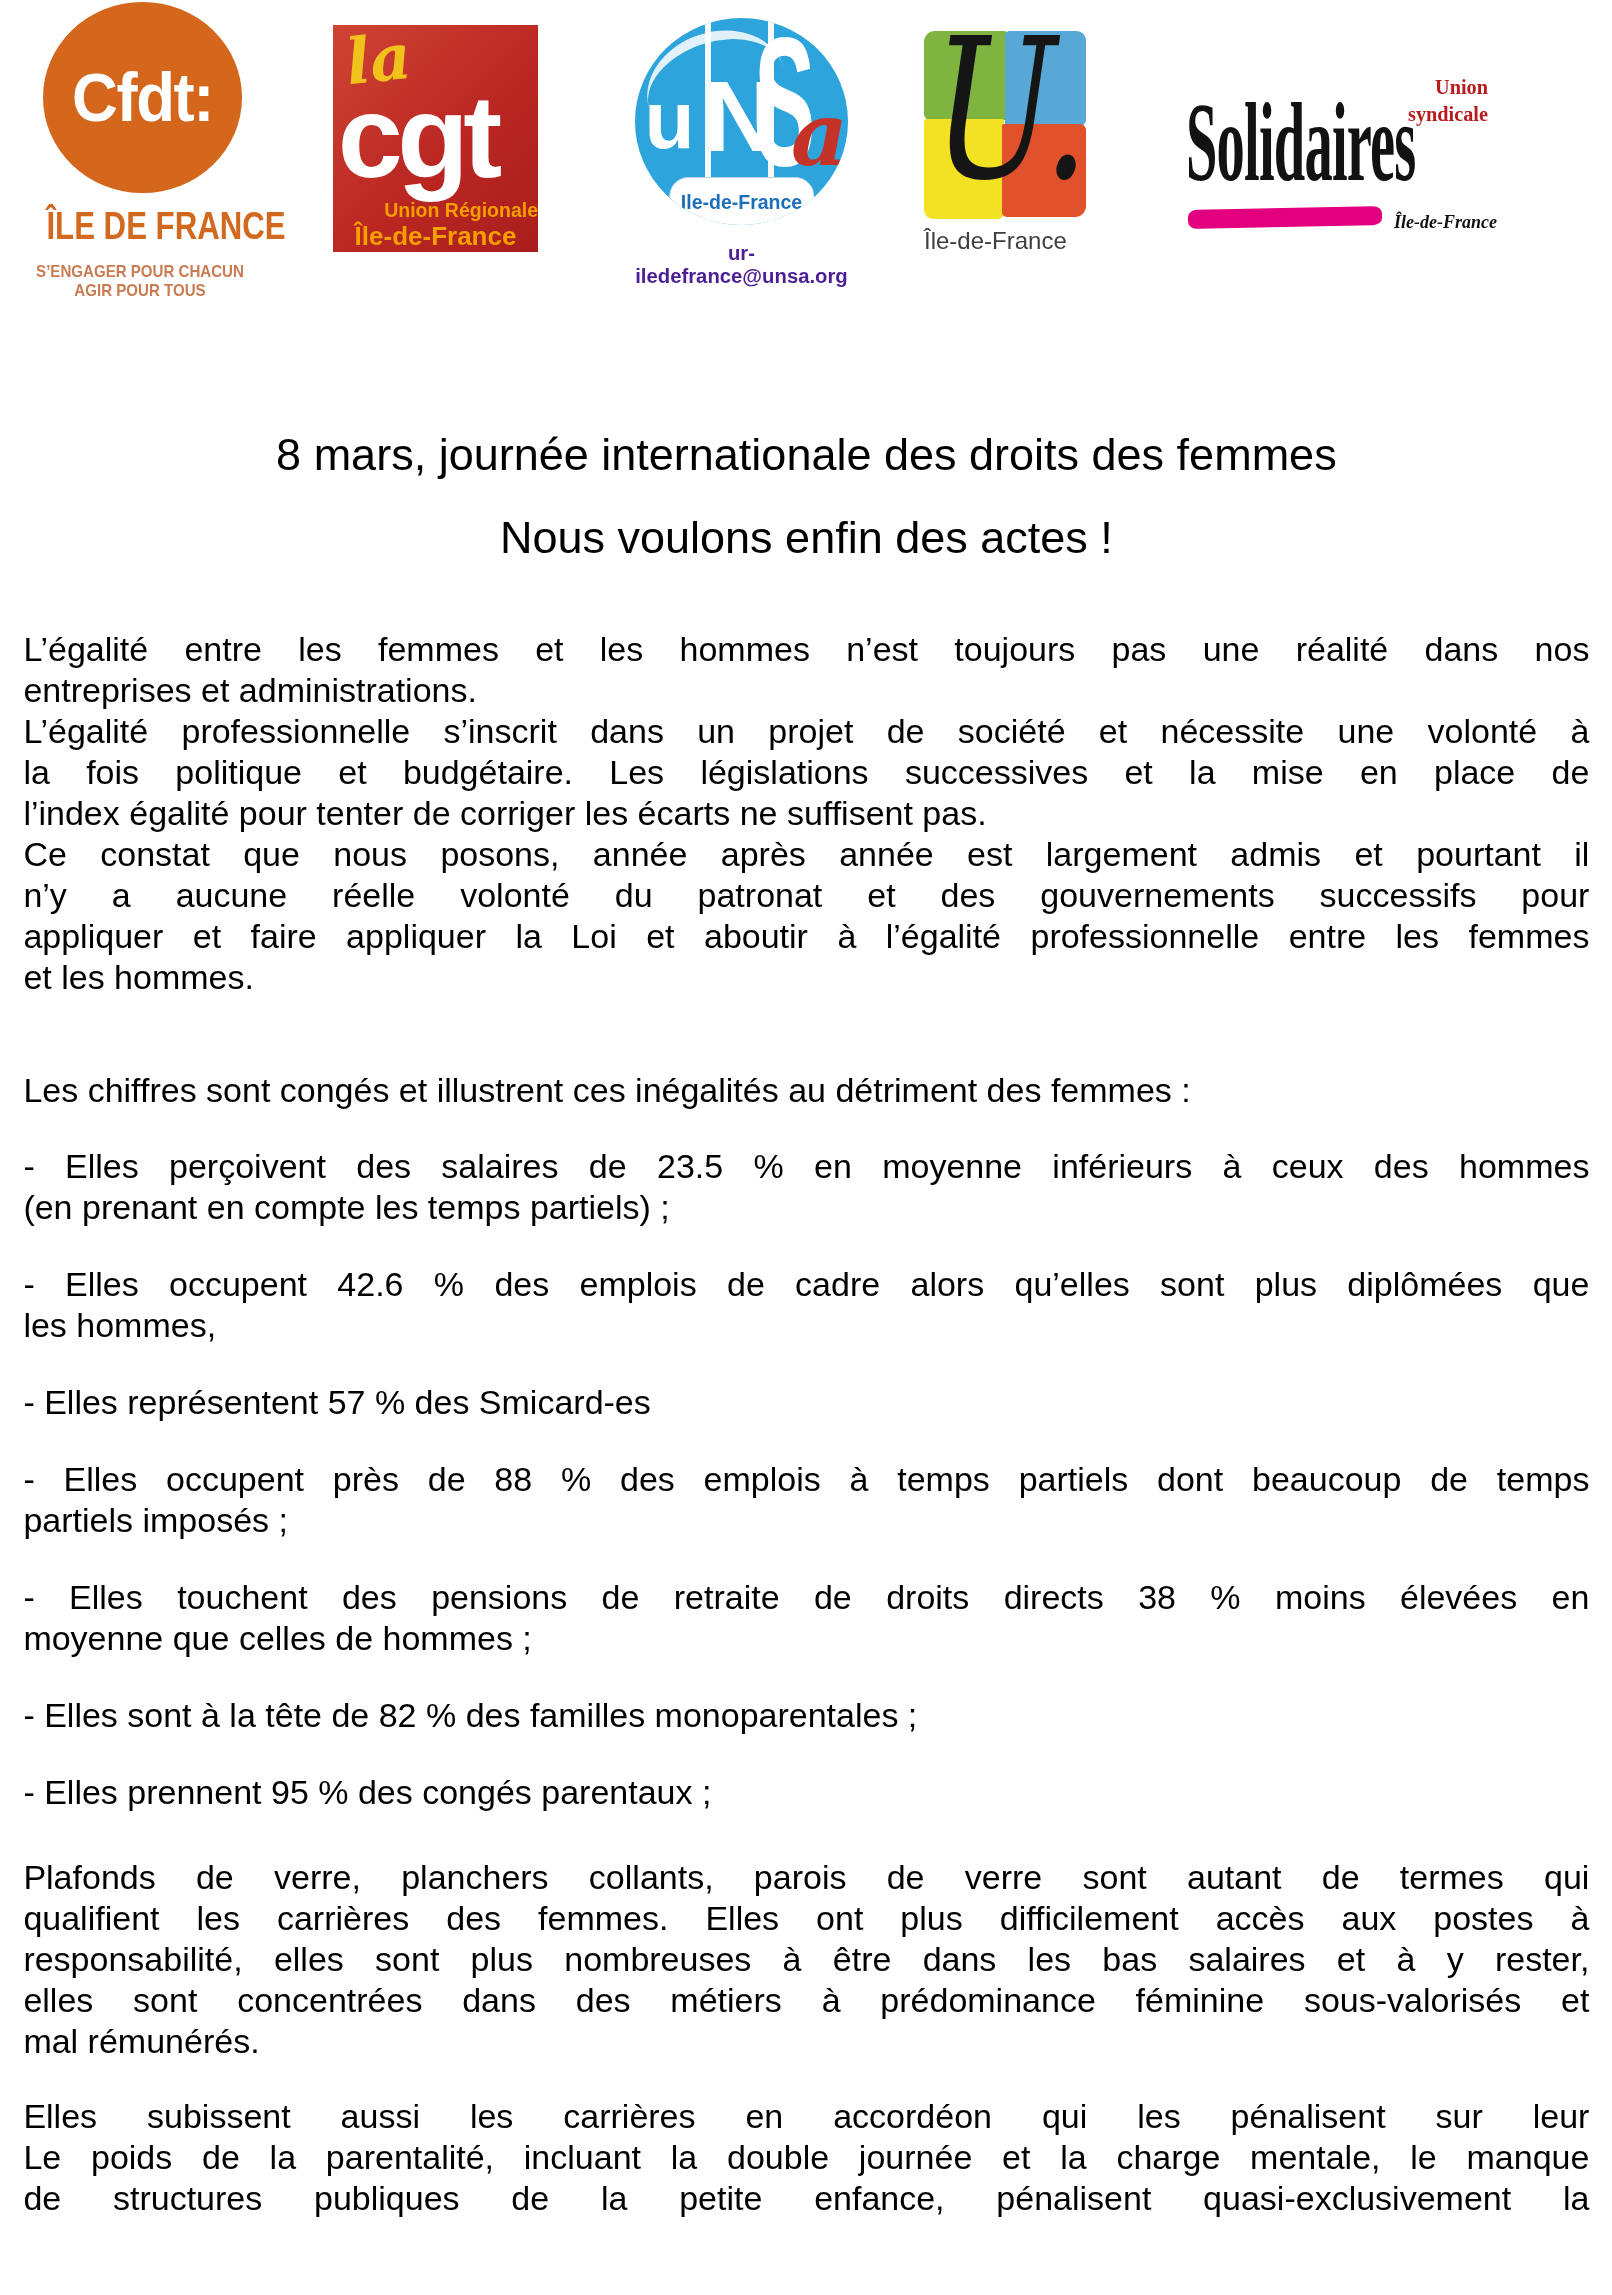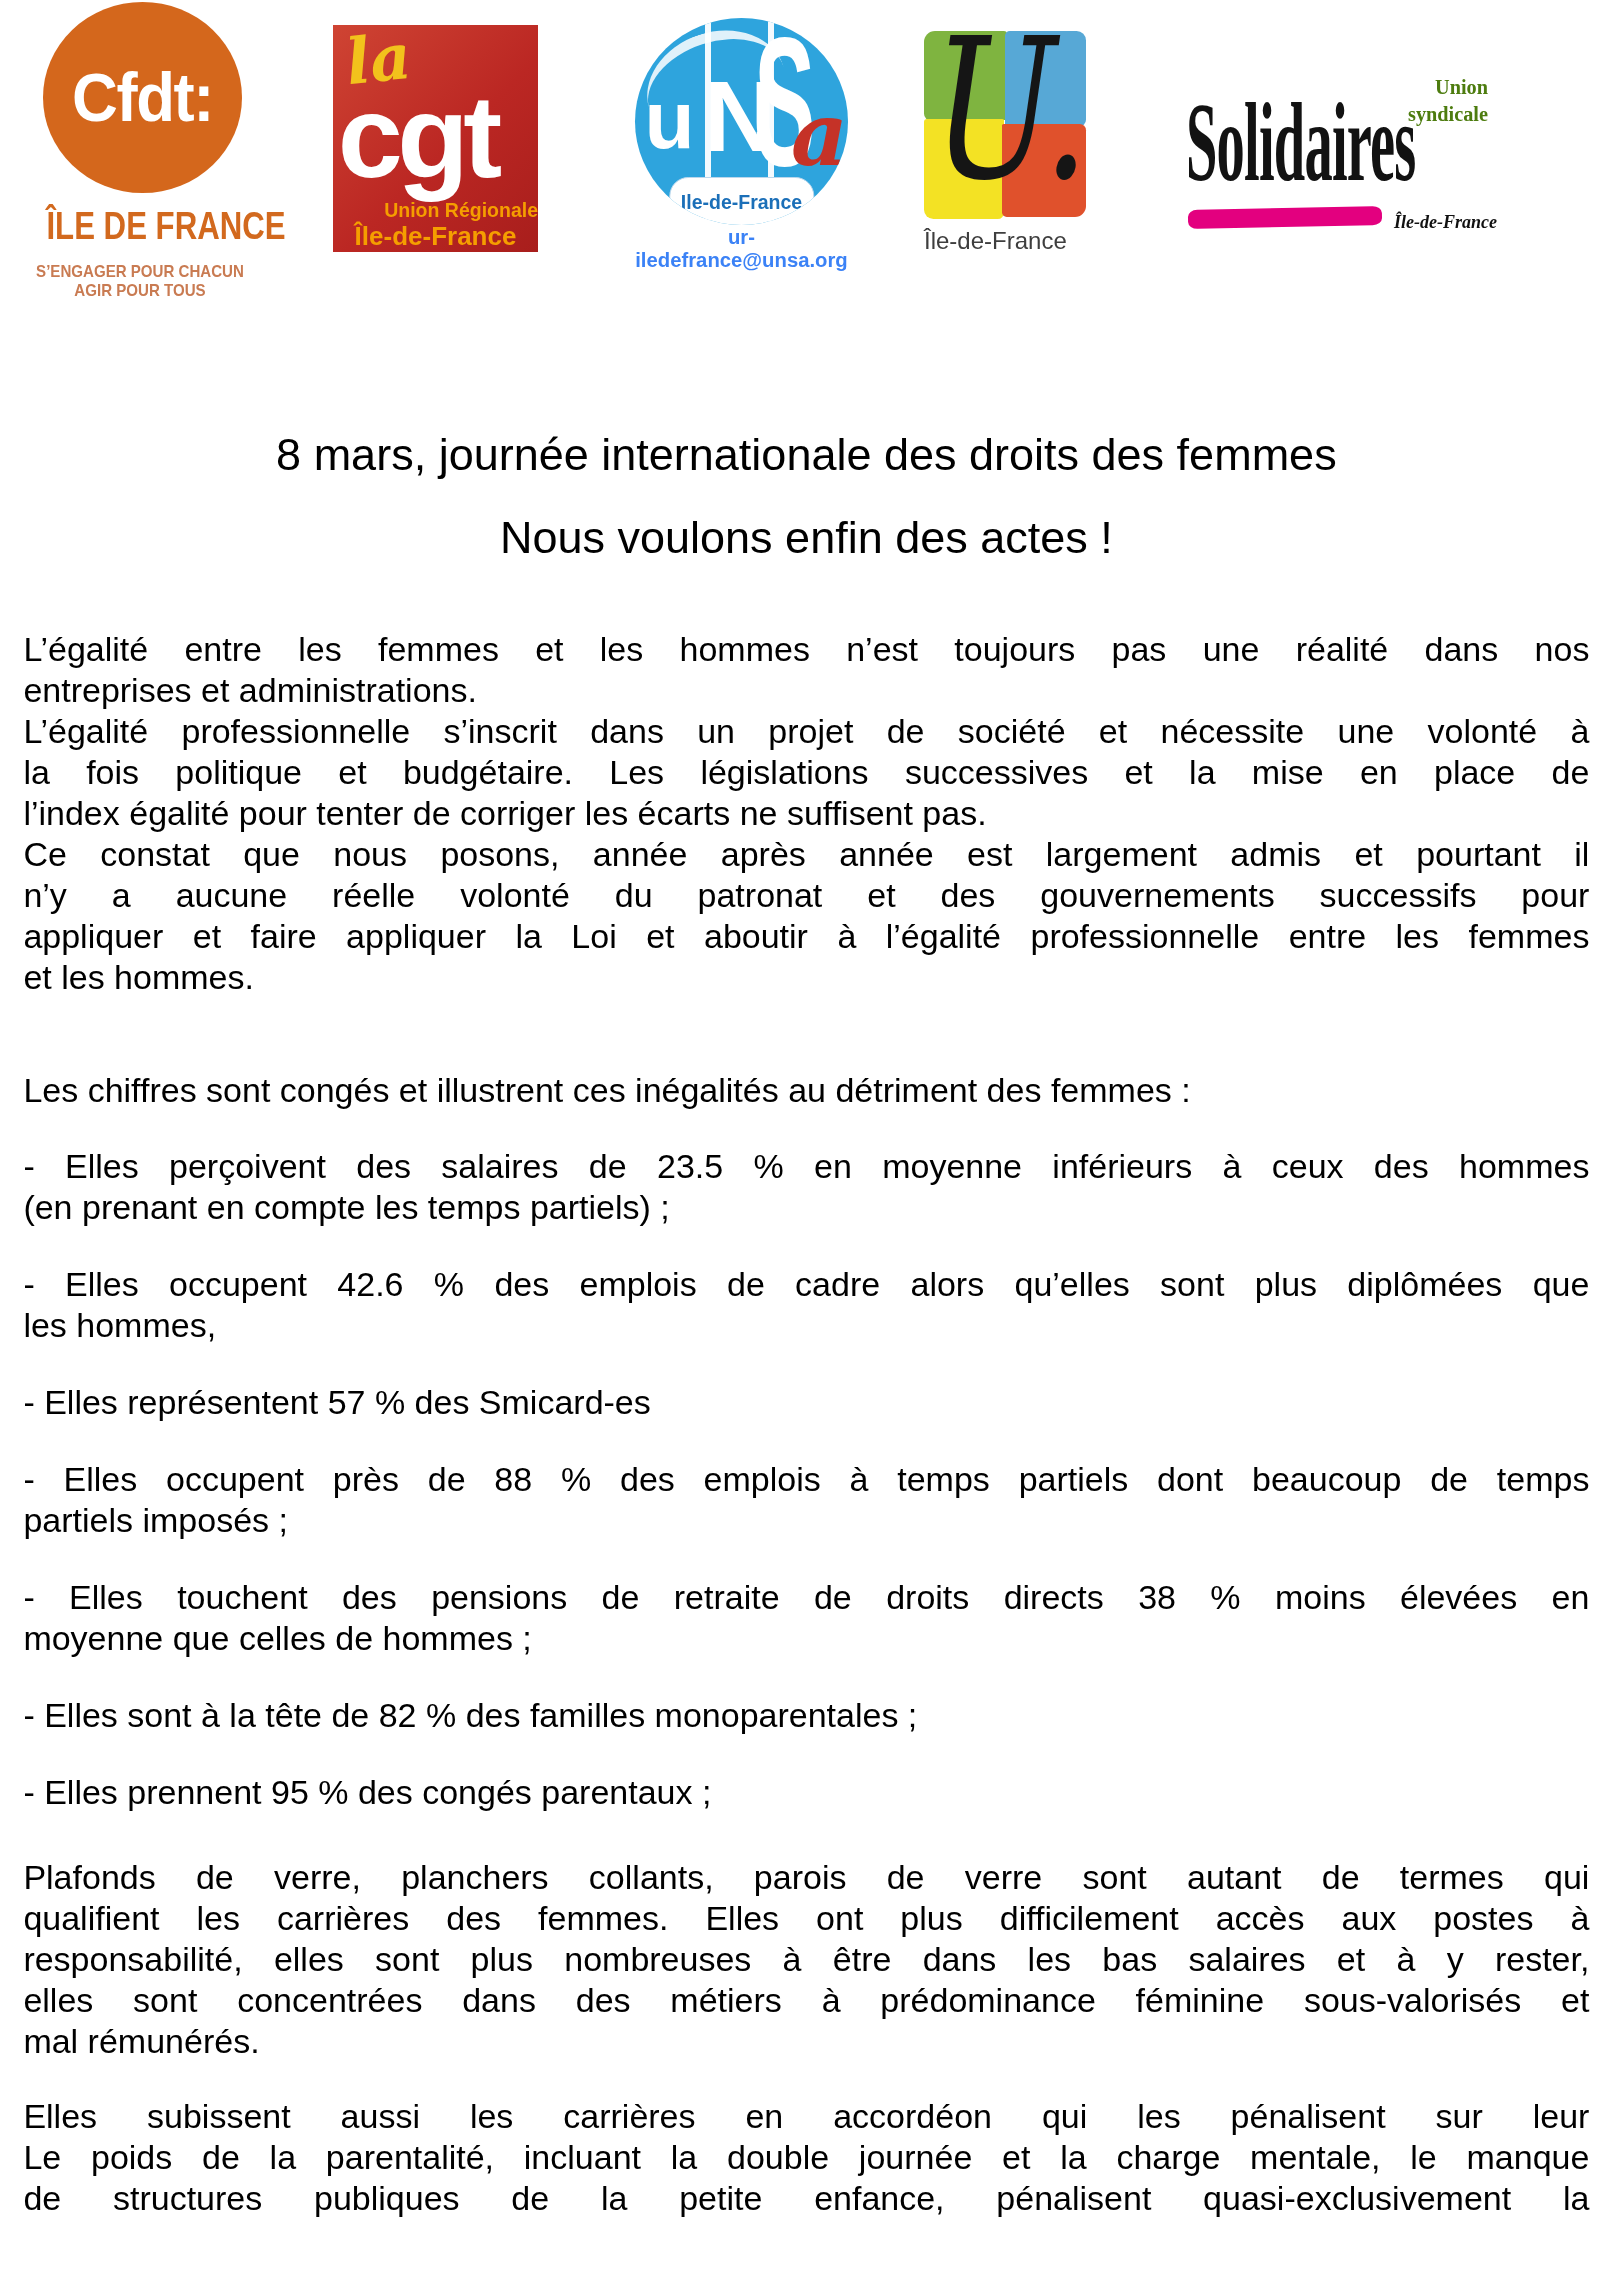--- a/index.html
+++ b/index.html
@@ -72,41 +72,41 @@
   .unsa-s { left: 119px; top: -9.4px; font-size: 184px; transform: scaleX(0.5); transform-origin: left top; }
   .unsa-a {
     left: 156px; top: 72px; font-size: 88px; color: #C53227;
     font-family: "DejaVu Serif", serif; font-style: italic; font-weight: 700;
   }
   .unsa-badge {
     position: absolute; left: 50%; transform: translateX(-50%); top: 159px;
     background: #fff; border: 1.6px solid #bcd7ec; border-radius: 19px;
     padding: 13px 11px; color: #1B6FB8; font-weight: 700; font-size: 19.5px; white-space: nowrap;
   }
-  .unsa-email { margin-top: 1px; color: #3b82f6; font-weight: 700; font-size: 20.3px; }
+  .unsa-email { margin-top: 17px; color: #4c1d95; font-weight: 700; font-size: 20.3px; }
 
   
   .uidf { position: absolute; left: 924px; top: 31px; width: 164px; }
   .uidf-grid { position: relative; width: 163px; height: 188px; }
   .uidf-cell { position: absolute; }
   .uidf-tl { left: 0; top: 0; width: 83px; height: 89px; background: #7FB440; border-radius: 11px 3.1px 1.6px 6.3px; }
   .uidf-tr { left: 81px; top: 0; width: 81px; height: 95px; background: #57A8D6; border-radius: 4.7px 9.4px 6.3px 1.6px; }
   .uidf-bl { left: 0; top: 88px; width: 80px; height: 100px; background: #F3E224; border-radius: 3.1px 1.6px 6.3px 9.4px; }
   .uidf-br { left: 78px; top: 93px; width: 84px; height: 93px; background: #E0512C; border-radius: 1.6px 6.3px 11px 4.7px; }
   .uidf-u {
     position: absolute; left: 9.4px; top: -19.5px; color: #151515;
     font-family: "DejaVu Serif", serif; font-style: italic;
     font-size: 195px; line-height: 1; transform: scaleX(0.75); transform-origin: left top;
   }
   .uidf-region { margin-top: 7.8px; color: #3E3E3E; font-size: 24px; font-weight: 400; letter-spacing: 0; }
 
   
   .soli { position: absolute; left: 1186px; top: 74px; width: 313px; height: 180px; }
   .soli-union {
-    position: absolute; right: 11px; top: 0; text-align: right; color: #4d7c0f;
+    position: absolute; right: 11px; top: 0; text-align: right; color: #b91c1c;
     font-family: "Liberation Serif", serif; font-weight: 700; font-size: 20.3px; line-height: 26.6px;
   }
   .soli-word {
     position: absolute; left: 0; top: 0; color: #121212;
     font-family: "Liberation Serif", serif; font-weight: 700;
     font-size: 113px; line-height: 1.2; letter-spacing: -1.6px;
     transform: scaleX(0.5); transform-origin: left top;
   }
   .soli-pink {
     position: absolute; left: 1.6px; top: 134px; width: 194px; height: 19px;

